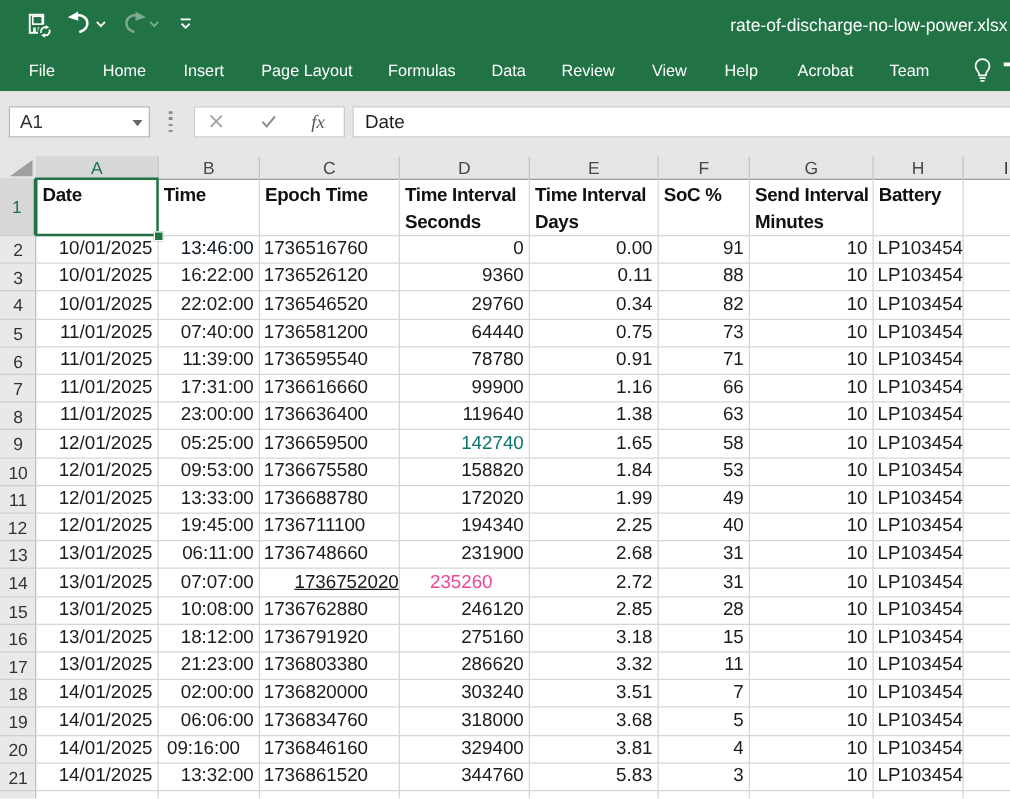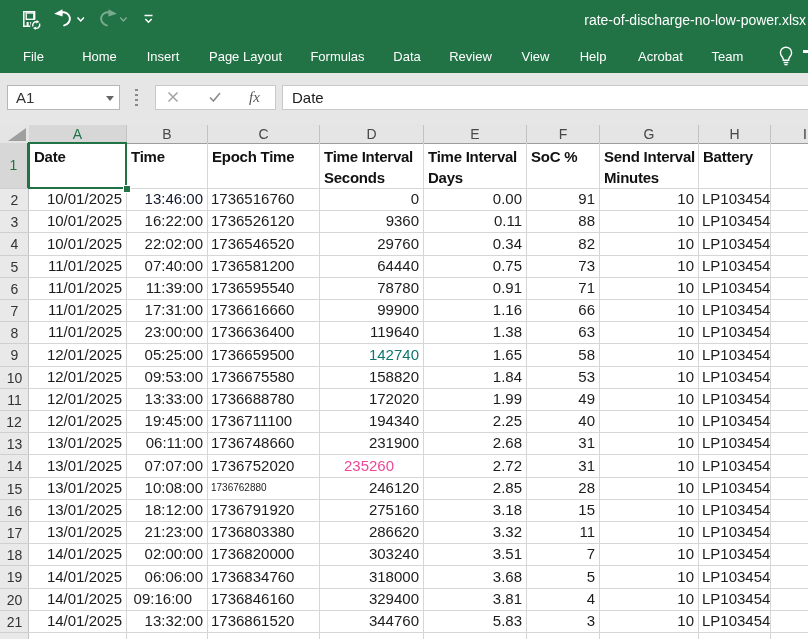--- a/index.html
+++ b/index.html
@@ -238,29 +238,29 @@
 <div class="abs" style="left:29px;top:432px;width:97px;height:22px;box-sizing:border-box;font-size:15px;line-height:22px;color:#1c1c1c;text-align:right;padding-right:4px;white-space:nowrap;">13/01/2025</div>
 <div class="abs" style="left:126px;top:432px;width:81px;height:22px;box-sizing:border-box;font-size:15px;line-height:22px;color:#1c1c1c;text-align:right;padding-right:4px;white-space:nowrap;">06:11:00</div>
 <div class="abs" style="left:207px;top:432px;width:112px;height:22px;box-sizing:border-box;font-size:15px;line-height:22px;color:#1c1c1c;text-align:left;padding-left:4px;white-space:nowrap;">1736748660</div>
 <div class="abs" style="left:319px;top:432px;width:104px;height:22px;box-sizing:border-box;font-size:15px;line-height:22px;color:#1c1c1c;text-align:right;padding-right:4px;white-space:nowrap;">231900</div>
 <div class="abs" style="left:423px;top:432px;width:103px;height:22px;box-sizing:border-box;font-size:15px;line-height:22px;color:#1c1c1c;text-align:right;padding-right:4px;white-space:nowrap;">2.68</div>
 <div class="abs" style="left:526px;top:432px;width:73px;height:22px;box-sizing:border-box;font-size:15px;line-height:22px;color:#1c1c1c;text-align:right;padding-right:4px;white-space:nowrap;">31</div>
 <div class="abs" style="left:599px;top:432px;width:99px;height:22px;box-sizing:border-box;font-size:15px;line-height:22px;color:#1c1c1c;text-align:right;padding-right:4px;white-space:nowrap;">10</div>
 <div class="abs" style="left:698px;top:432px;width:72px;height:22px;box-sizing:border-box;font-size:15px;line-height:22px;color:#1c1c1c;text-align:left;padding-left:4px;white-space:nowrap;">LP103454</div>
 <div class="abs" style="left:29px;top:454px;width:97px;height:23px;box-sizing:border-box;font-size:15px;line-height:23px;color:#1c1c1c;text-align:right;padding-right:4px;white-space:nowrap;">13/01/2025</div>
 <div class="abs" style="left:126px;top:454px;width:81px;height:23px;box-sizing:border-box;font-size:15px;line-height:23px;color:#1c1c1c;text-align:right;padding-right:4px;white-space:nowrap;">07:07:00</div>
-<div class="abs" style="left:207px;top:454px;width:112px;height:23px;box-sizing:border-box;font-size:15px;line-height:23px;color:#1c1c1c;text-align:left;padding-left:4px;white-space:nowrap;">1736752020</div>
+<div class="abs" style="left:207px;top:454px;width:112px;height:23px;box-sizing:border-box;font-size:15px;line-height:23px;color:#1c1c1c;text-align:right;padding-left:4px;white-space:nowrap;text-decoration:underline;">1736752020</div>
 <div class="abs" style="left:319px;top:454px;width:104px;height:23px;box-sizing:border-box;font-size:15px;line-height:23px;color:#ec4899;text-align:center;padding-right:4px;white-space:nowrap;">235260</div>
 <div class="abs" style="left:423px;top:454px;width:103px;height:23px;box-sizing:border-box;font-size:15px;line-height:23px;color:#1c1c1c;text-align:right;padding-right:4px;white-space:nowrap;">2.72</div>
 <div class="abs" style="left:526px;top:454px;width:73px;height:23px;box-sizing:border-box;font-size:15px;line-height:23px;color:#1c1c1c;text-align:right;padding-right:4px;white-space:nowrap;">31</div>
 <div class="abs" style="left:599px;top:454px;width:99px;height:23px;box-sizing:border-box;font-size:15px;line-height:23px;color:#1c1c1c;text-align:right;padding-right:4px;white-space:nowrap;">10</div>
 <div class="abs" style="left:698px;top:454px;width:72px;height:23px;box-sizing:border-box;font-size:15px;line-height:23px;color:#1c1c1c;text-align:left;padding-left:4px;white-space:nowrap;">LP103454</div>
 <div class="abs" style="left:29px;top:477px;width:97px;height:22px;box-sizing:border-box;font-size:15px;line-height:22px;color:#1c1c1c;text-align:right;padding-right:4px;white-space:nowrap;">13/01/2025</div>
 <div class="abs" style="left:126px;top:477px;width:81px;height:22px;box-sizing:border-box;font-size:15px;line-height:22px;color:#1c1c1c;text-align:right;padding-right:4px;white-space:nowrap;">10:08:00</div>
-<div class="abs" style="left:207px;top:477px;width:112px;height:22px;box-sizing:border-box;font-size:10px;line-height:22px;color:#1c1c1c;text-align:left;padding-left:4px;white-space:nowrap;">1736762880</div>
+<div class="abs" style="left:207px;top:477px;width:112px;height:22px;box-sizing:border-box;font-size:15px;line-height:22px;color:#1c1c1c;text-align:left;padding-left:4px;white-space:nowrap;">1736762880</div>
 <div class="abs" style="left:319px;top:477px;width:104px;height:22px;box-sizing:border-box;font-size:15px;line-height:22px;color:#1c1c1c;text-align:right;padding-right:4px;white-space:nowrap;">246120</div>
 <div class="abs" style="left:423px;top:477px;width:103px;height:22px;box-sizing:border-box;font-size:15px;line-height:22px;color:#1c1c1c;text-align:right;padding-right:4px;white-space:nowrap;">2.85</div>
 <div class="abs" style="left:526px;top:477px;width:73px;height:22px;box-sizing:border-box;font-size:15px;line-height:22px;color:#1c1c1c;text-align:right;padding-right:4px;white-space:nowrap;">28</div>
 <div class="abs" style="left:599px;top:477px;width:99px;height:22px;box-sizing:border-box;font-size:15px;line-height:22px;color:#1c1c1c;text-align:right;padding-right:4px;white-space:nowrap;">10</div>
 <div class="abs" style="left:698px;top:477px;width:72px;height:22px;box-sizing:border-box;font-size:15px;line-height:22px;color:#1c1c1c;text-align:left;padding-left:4px;white-space:nowrap;">LP103454</div>
 <div class="abs" style="left:29px;top:499px;width:97px;height:22px;box-sizing:border-box;font-size:15px;line-height:22px;color:#1c1c1c;text-align:right;padding-right:4px;white-space:nowrap;">13/01/2025</div>
 <div class="abs" style="left:126px;top:499px;width:81px;height:22px;box-sizing:border-box;font-size:15px;line-height:22px;color:#1c1c1c;text-align:right;padding-right:4px;white-space:nowrap;">18:12:00</div>
 <div class="abs" style="left:207px;top:499px;width:112px;height:22px;box-sizing:border-box;font-size:15px;line-height:22px;color:#1c1c1c;text-align:left;padding-left:4px;white-space:nowrap;">1736791920</div>
 <div class="abs" style="left:319px;top:499px;width:104px;height:22px;box-sizing:border-box;font-size:15px;line-height:22px;color:#1c1c1c;text-align:right;padding-right:4px;white-space:nowrap;">275160</div>
 <div class="abs" style="left:423px;top:499px;width:103px;height:22px;box-sizing:border-box;font-size:15px;line-height:22px;color:#1c1c1c;text-align:right;padding-right:4px;white-space:nowrap;">3.18</div>

